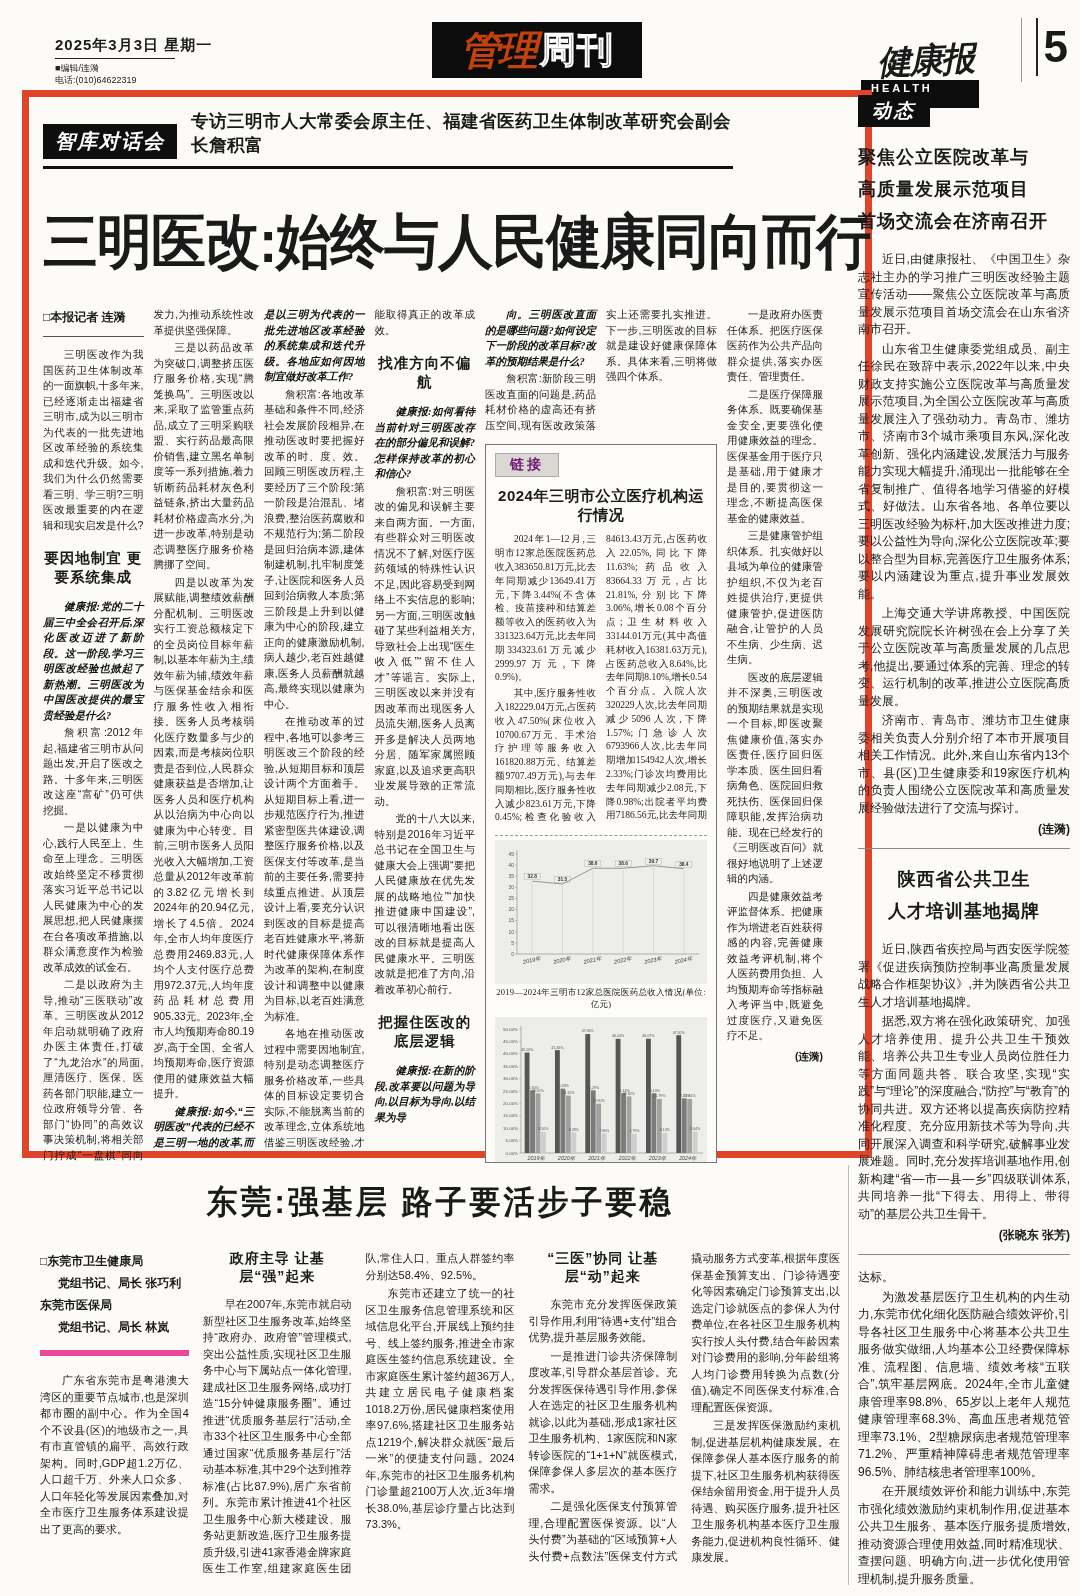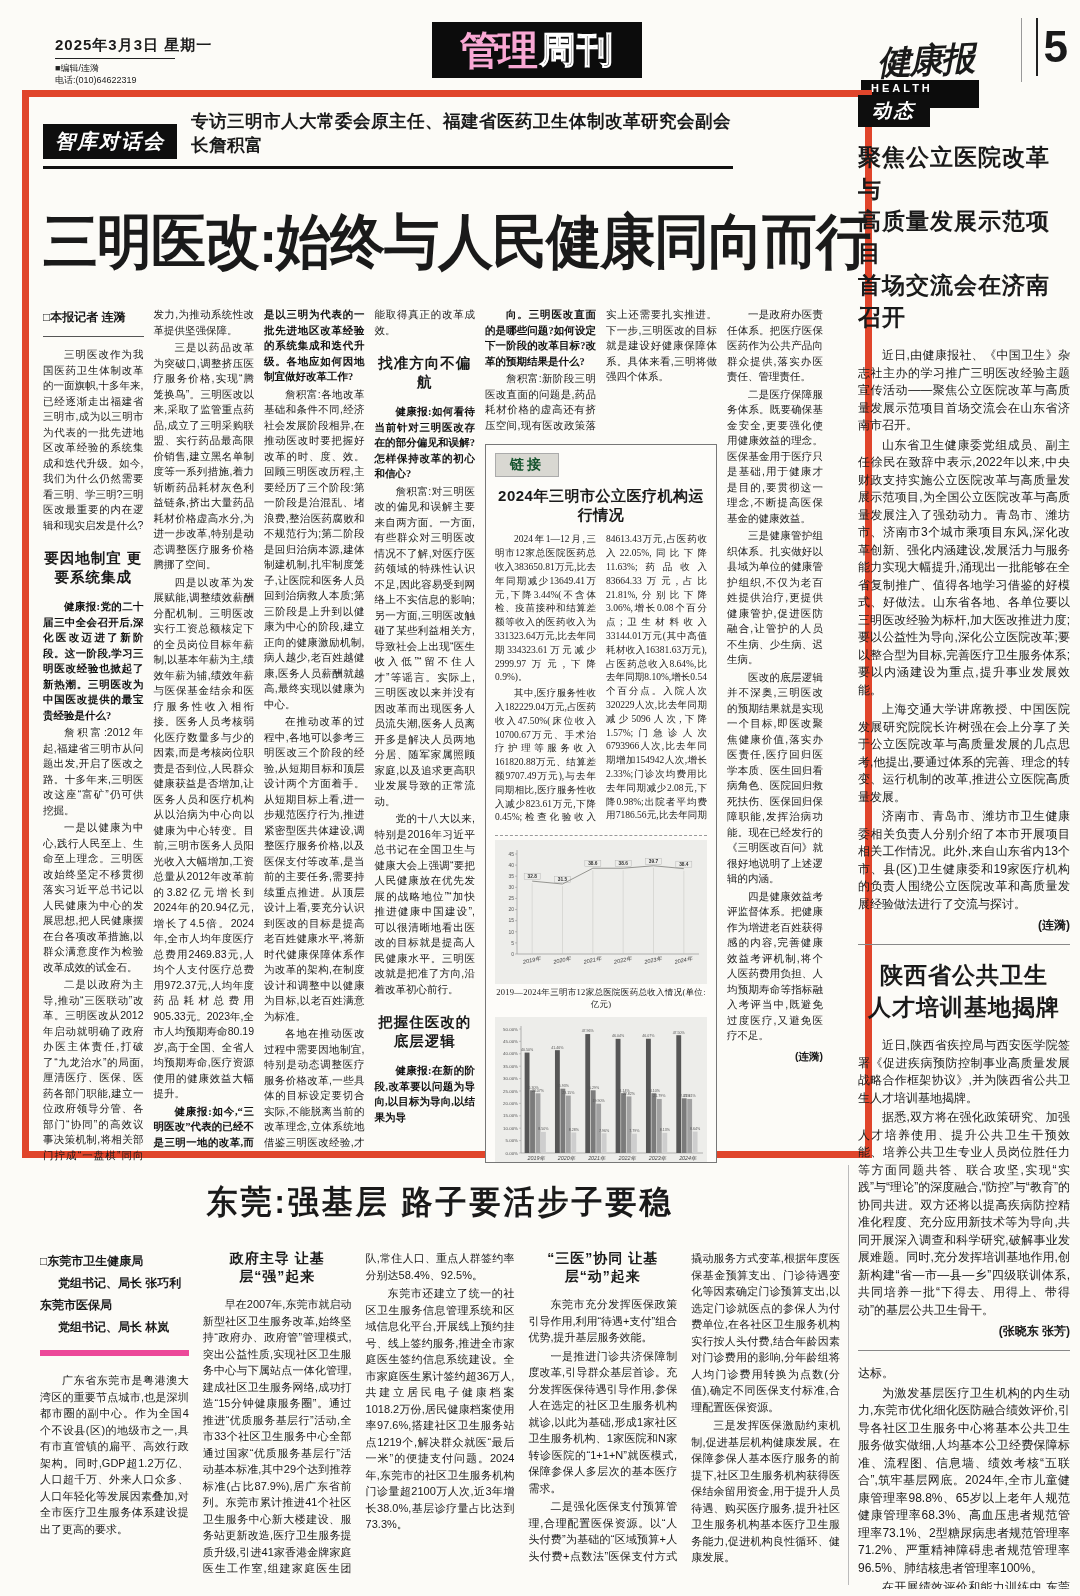--- a/index.html
+++ b/index.html
@@ -9,21 +9,21 @@
     font-family:"Liberation Sans","DejaVu Sans",sans-serif;
   }
   
   .hdr{position:absolute;left:0;top:0;width:1080px;height:88px;}
   .hdr-date{position:absolute;left:55px;top:36px;font-size:15px;font-weight:bold;letter-spacing:1px;}
   .hdr-date-rule{position:absolute;left:55px;top:58px;width:120px;border-top:1.5px solid #222;}
   .hdr-editor{position:absolute;left:55px;top:62px;font-size:9px;color:#222;}
   .hdr-phone{position:absolute;left:55px;top:74px;font-size:9px;color:#222;}
   .masthead{position:absolute;left:432px;top:22px;width:210px;height:56px;background:#0c0c0c;
     display:flex;align-items:center;justify-content:center;}
-  .masthead .m1{color:#f9a8d4;font-size:40px;font-weight:900;font-family:"Liberation Serif",serif;letter-spacing:-2px;}
+  .masthead .m1{color:#c2410c;font-size:40px;font-weight:900;font-family:"Liberation Serif",serif;font-style:italic;letter-spacing:-2px;}
   .masthead .m2{color:#fff;font-size:36px;font-weight:900;letter-spacing:1px;margin-left:4px;
     -webkit-text-stroke:1px #fff;color:transparent;text-shadow:none;}
   .paperbox{position:absolute;right:58px;top:18px;width:160px;height:64px;border-right:1px solid #999;}
   .papername{position:absolute;right:48px;top:20px;font-family:"Liberation Serif",serif;
     font-style:italic;font-weight:900;font-size:34px;letter-spacing:-2px;transform:rotate(-3deg);}
   .paperen{position:absolute;right:42px;top:62px;background:#0c0c0c;color:#fff;font-size:11px;
     font-weight:bold;letter-spacing:3px;padding:2px 10px;}
   .pagenum{position:absolute;right:12px;top:18px;font-size:44px;font-weight:900;border-left:2px solid #222;padding-left:6px;line-height:58px;}
   
   .redbox{position:absolute;left:22px;top:90px;width:808px;height:1036px;
@@ -33,40 +33,40 @@
     font-weight:bold;font-size:20px;padding:4px 12px;letter-spacing:2px;white-space:nowrap;}
   .kicktext{font-size:17.5px;font-weight:900;letter-spacing:.5px;padding-bottom:2px;}
   .bigtitle{margin-top:34px;font-size:55px;font-weight:900;letter-spacing:-1px;white-space:nowrap;
     transform:scaleY(1.08);transform-origin:left top;}
   .art-row{display:flex;gap:10px;margin-top:30px;height:856px;overflow:hidden;}
   .colset-a{width:432px;column-count:4;column-gap:10px;column-fill:auto;height:856px;}
   .mid{width:232px;display:flex;flex-direction:column;}
   .colset-b{height:128px;column-count:2;column-gap:10px;column-fill:auto;overflow:hidden;}
   .colset-c{width:96px;height:856px;overflow:hidden;}
   .para{font-size:10.5px;line-height:15.5px;text-align:justify;text-indent:2em;margin:0 0 2px 0;}
-  .para.q{font-family:"Liberation Serif",serif;font-weight:600;color:#111;}
+  .para.q{font-family:"Liberation Serif",serif;font-style:italic;font-weight:600;color:#111;}
   .reporter{font-size:12px;font-weight:bold;padding:2px 0 10px 0;margin-bottom:10px;border-bottom:1px solid #555;text-indent:0;}
   .subhead{font-size:14.5px;font-weight:900;text-align:center;margin:16px 0 12px 0;letter-spacing:1px;break-inside:avoid;}
   .sig{font-size:10.5px;font-weight:bold;text-align:right;margin-top:6px;}
   
   .linkbox{margin-top:10px;border:1px solid #777;height:704px;padding:8px 9px;position:relative;overflow:hidden;background:#fdfcf9;}
-  .linktab{display:inline-block;background:#d9d8d2;color:#14532d;font-weight:900;font-size:14px;
+  .linktab{display:inline-block;background:#d9d8d2;color:#701a75;font-weight:900;font-size:14px;
     padding:2px 14px;letter-spacing:3px;border:1px solid #aaa;}
   .linktitle{font-size:15px;font-weight:900;text-align:center;margin:10px 0 8px 0;letter-spacing:.5px;}
   .linktext{column-count:2;column-gap:10px;column-fill:auto;height:296px;overflow:hidden;
     font-family:"Liberation Serif",serif;}
   .linktext .para{font-size:9.5px;line-height:13.8px;}
   .dashrule{border-top:1px dashed #999;margin:6px 0 4px 0;}
   .chart-wrap{background:#ededea;}
   .chart-cap{font-family:"Liberation Serif",serif;font-size:8.5px;text-align:center;margin:3px 0 6px 0;letter-spacing:.3px;}
   
   .rightcol{position:absolute;left:858px;top:95px;width:212px;height:1494px;overflow:hidden;}
   .dyn-tab{display:inline-block;background:#0e0e0e;color:#fff;font-family:"Liberation Serif",serif;
     font-style:italic;font-weight:bold;font-size:19px;padding:3px 14px;letter-spacing:3px;margin-bottom:14px;}
-  .r-head{font-size:23px;font-weight:900;line-height:32px;letter-spacing:1px;margin-bottom:14px;}
+  .r-head{font-size:18px;font-weight:900;line-height:32px;letter-spacing:1px;margin-bottom:14px;}
   .r-head.center{text-align:center;}
   .rp{font-size:12px;line-height:17.5px;text-align:justify;text-indent:2em;margin:0 0 2px 0;}
   .rsig{font-size:12px;font-weight:bold;text-align:right;margin:4px 0 10px 0;}
   .rrule{border-top:1px solid #888;margin:10px 0 14px 0;}
   
   .bottom{position:absolute;left:40px;top:1158px;width:800px;height:438px;overflow:hidden;}
   .b-title{font-size:31px;font-weight:900;text-align:center;letter-spacing:3px;margin:24px 0 26px 0;
     transform:scaleY(1.05);}
   .colset-d{column-count:5;column-gap:14px;column-fill:auto;height:330px;overflow:hidden;}
   .colset-d .para{font-size:11px;line-height:16.5px;}

